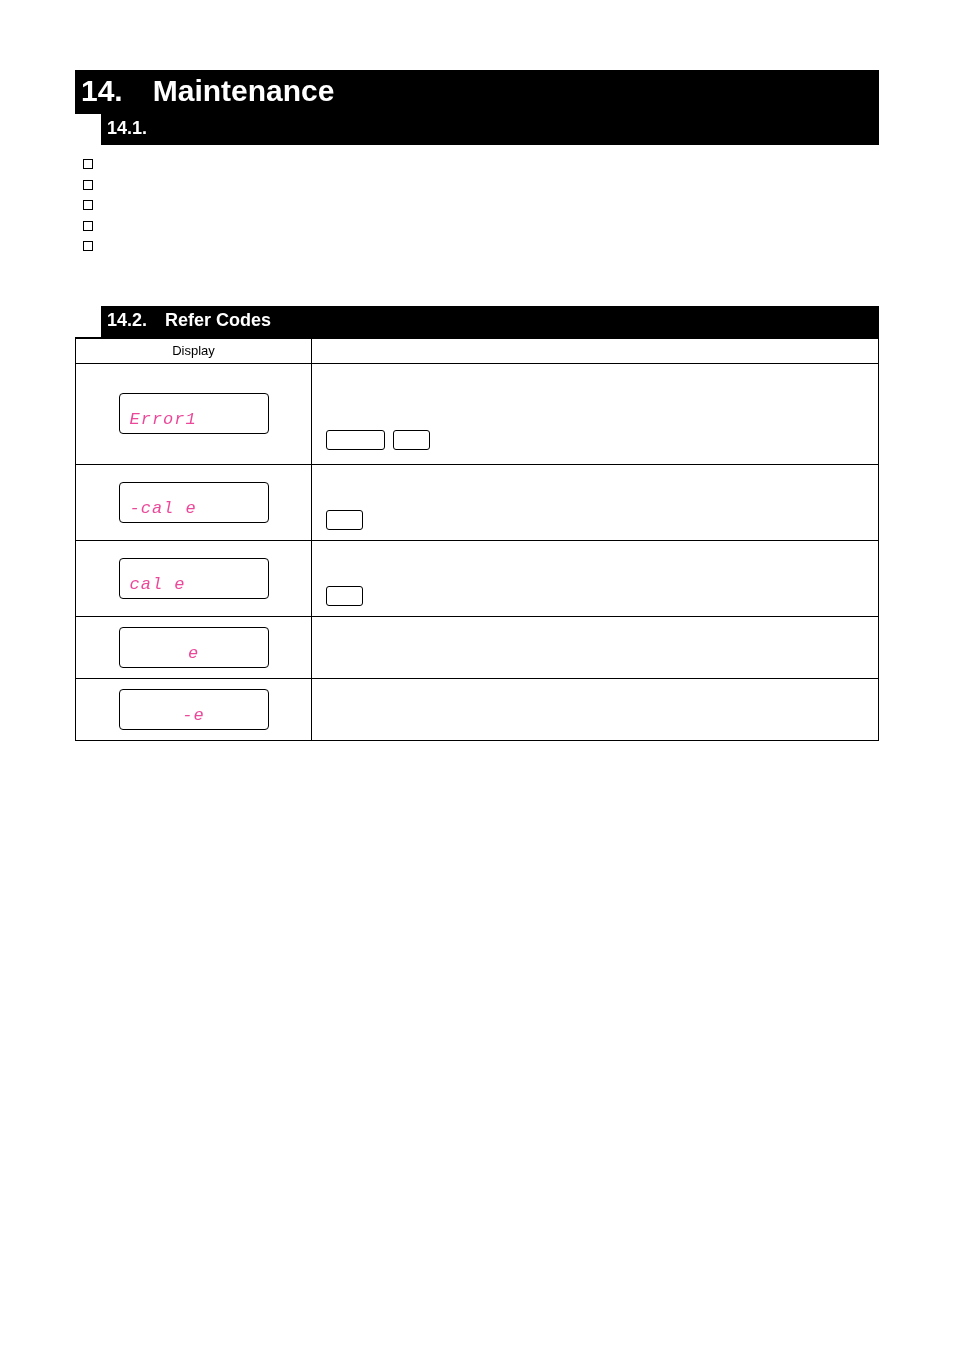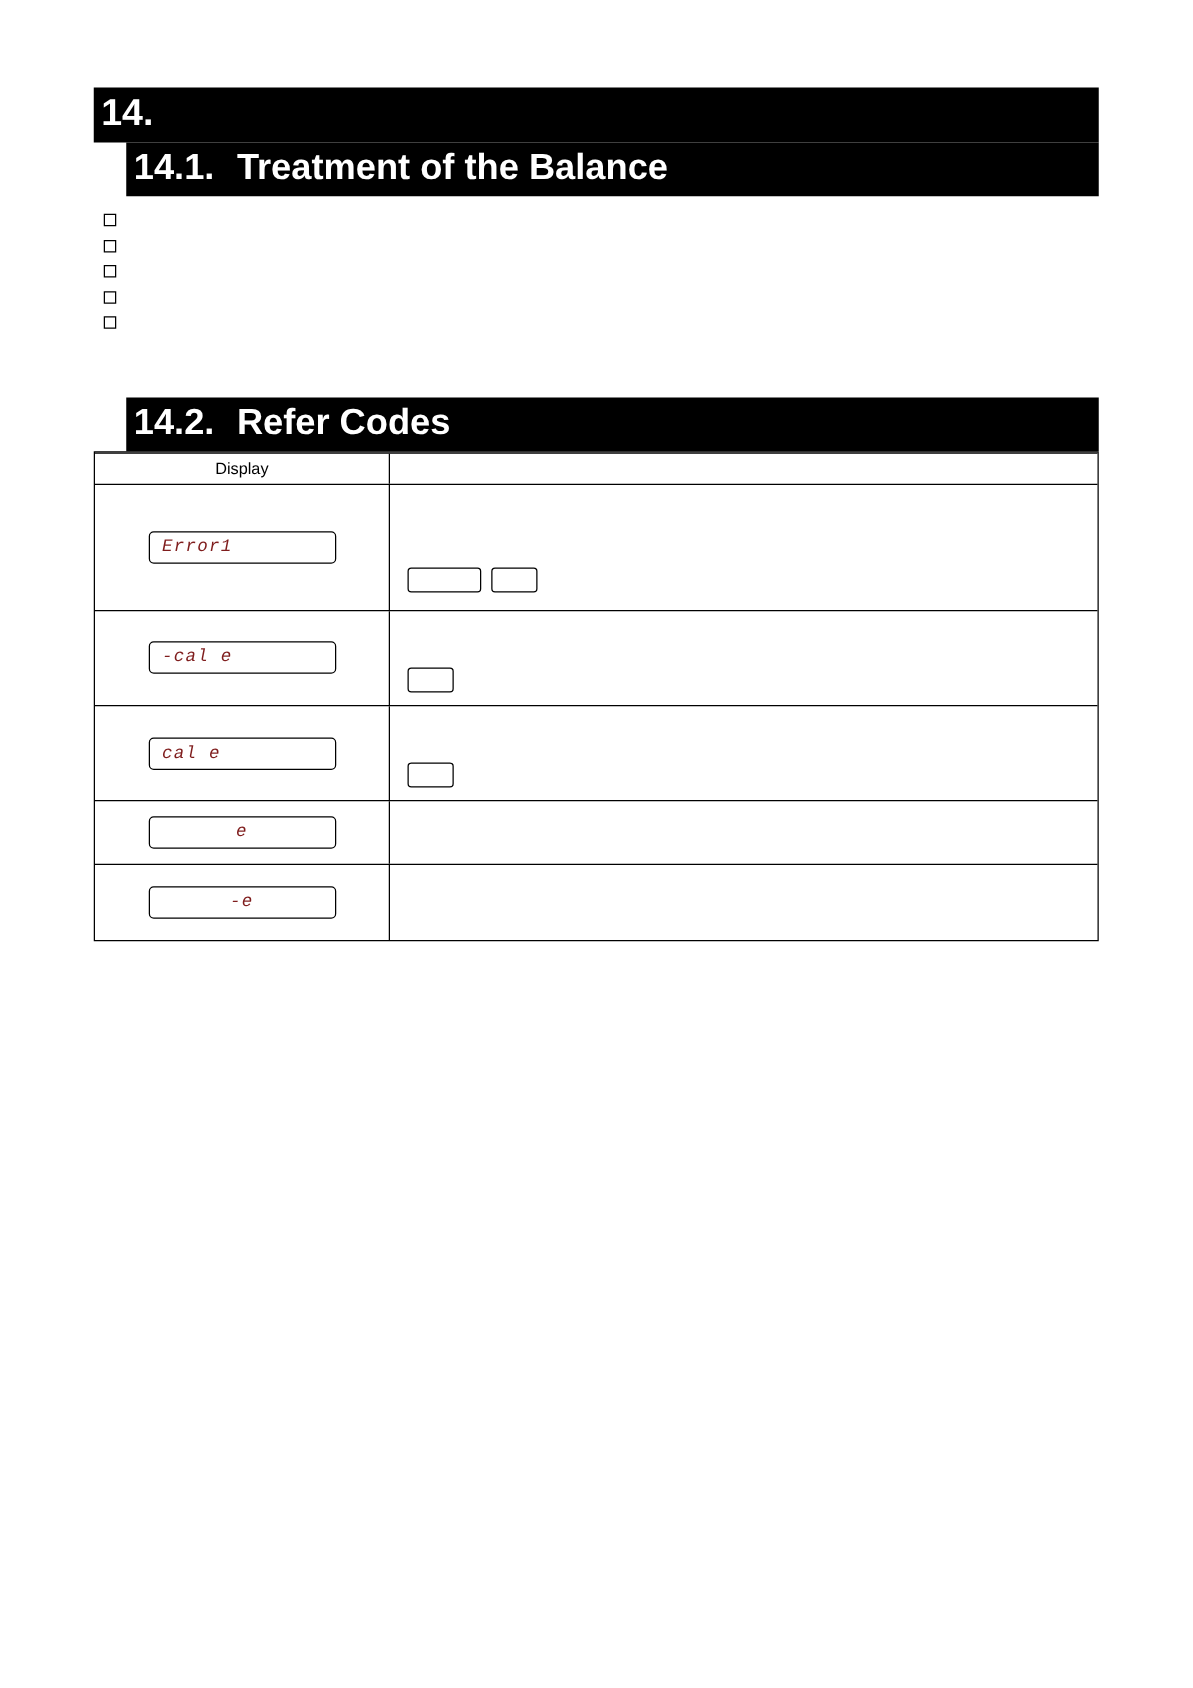--- a/index.html
+++ b/index.html
@@ -21,21 +21,21 @@
     font-size: 30px;
     font-weight: bold;
     padding: 4px 6px 6px 6px;
     display: flex;
     align-items: baseline;
   }
   .h1 .num { margin-right: 30px; }
   .h2 {
     background: #000;
     color: #fff;
-    font-size: 29px;
+    font-size: 18px;
     font-weight: bold;
     padding: 4px 6px 6px 6px;
     margin-left: 26px;
     display: flex;
     align-items: baseline;
   }
   .h2 .num { margin-right: 18px; }
   .bullets {
     margin: 10px 0 0 8px;
     padding: 0;
@@ -84,28 +84,28 @@
     display: flex;
     flex-direction: column;
     justify-content: center;
   }
   .header-row { height: 24px; }
   .header-row .cell-l, .header-row .cell-r { padding: 2px 12px; }
   .lcd {
     border: 1px solid #000;
     border-radius: 4px;
     width: 150px;
-    padding: 4px 10px 4px 10px;
+    padding: 16px 10px 4px 10px;
     box-sizing: border-box;
     text-align: left;
     font-family: "Courier New", monospace;
     font-style: italic;
-    font-size: 14px;
+    font-size: 17px;
     letter-spacing: 1px;
-    color: #7f1d1d;
+    color: #ec4899;
   }
   .lcd.center { text-align: center; }
   .keycap {
     display: inline-block;
     border: 1px solid #000;
     border-radius: 3px;
     padding: 1px 6px;
     color: #fff;
     margin: 0 2px;
     font-size: 12px;
@@ -123,25 +123,25 @@
     font-size: 13px;
   }
 </style>
 </head>
 <body>
 
 <div class="page">
 
   <div class="h1">
     <span class="num">14.</span>
+    <span>Maintenance</span>
   </div>
 
   <div class="h2">
     <span class="num">14.1.</span>
-    <span>Treatment of the Balance</span>
   </div>
 
   <div class="bullets">
     <div class="item">
         <span class="sq"></span>
         <span class="txt">Clean the balance with a soft dry cloth or a cloth dampened with water containing a mild cleaning agent.</span>
       </div>
     <div class="item">
         <span class="sq"></span>
         <span class="txt">Do not use organic solvents to clean the balance.</span>

